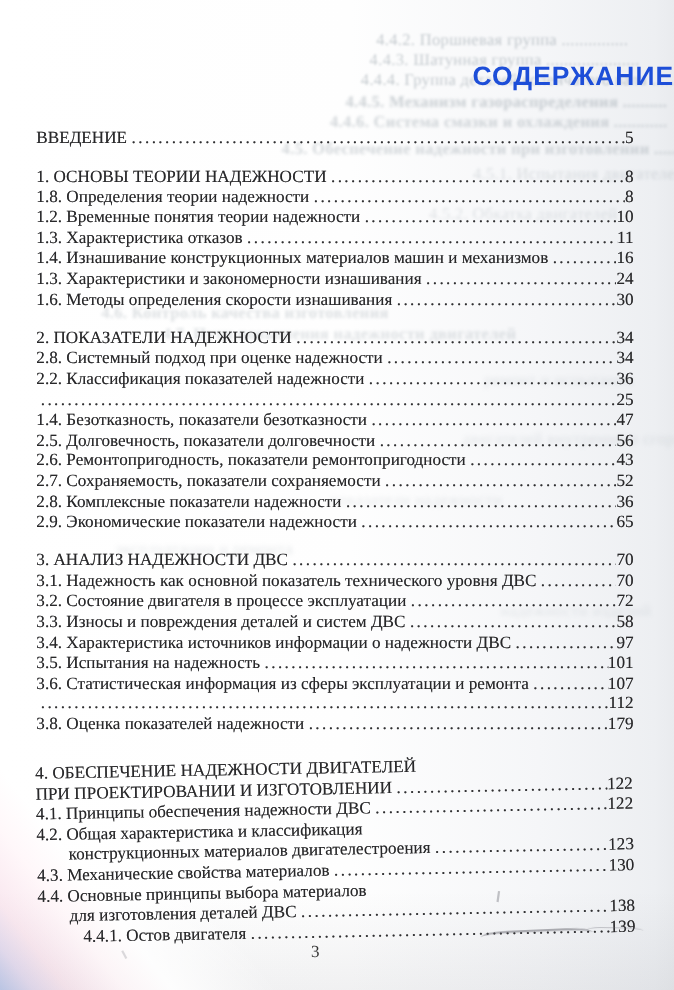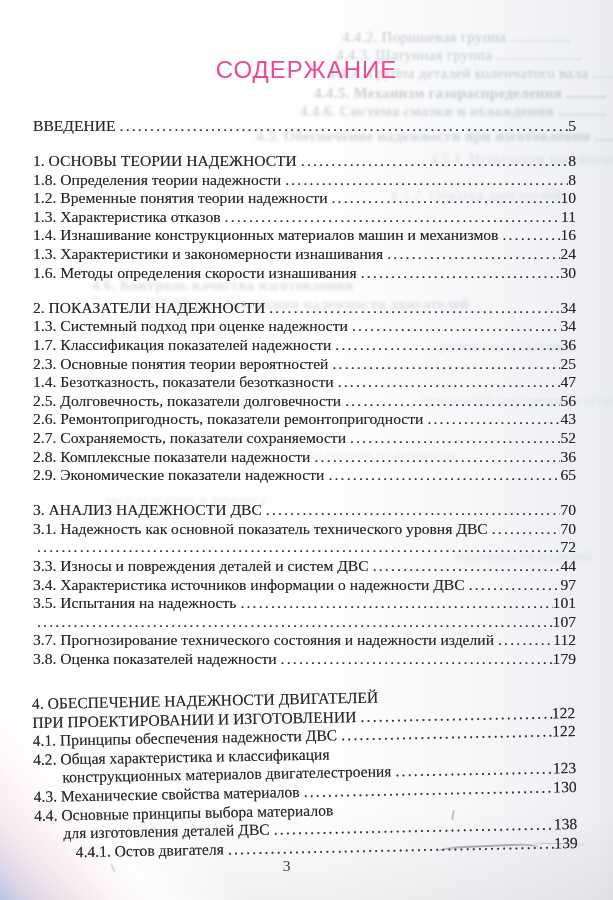--- a/index.html
+++ b/index.html
@@ -26,23 +26,23 @@
     position:absolute;left:0;top:0;width:160px;height:320px;pointer-events:none;
     background:linear-gradient(90deg, rgba(255,255,255,.9) 0%, rgba(255,255,255,0) 70%);
   }
   
   .ghost-layer{position:absolute;inset:0;pointer-events:none;}
   .ghost{
     position:absolute;white-space:nowrap;font-size:15px;color:#8f9aa2;
     opacity:.5;filter:blur(1.1px);letter-spacing:.3px;
   }
   .title{
-    position:absolute;top:56px;left:0;width:100%;margin:0;text-align:center;
-    font-family:"Liberation Sans", sans-serif;font-weight:normal;
-    font-size:24px;letter-spacing:1px;color:#ec4899;
+    position:absolute;top:56px;left:0;width:100%;margin:0;text-align:right;
+    font-family:"Liberation Sans", sans-serif;font-weight:bold;
+    font-size:24px;letter-spacing:1px;color:#1d4ed8;
   }
   .toc{
     position:absolute;top:117px;left:33px;right:37px;color:#28282a;
     text-shadow:0 0 .4px rgba(45,45,48,.55);
   }
   .section{margin-bottom:16.5px;}
   .section.tilt{transform:rotate(-1.05deg);transform-origin:100% 40%;}
   .row{display:flex;font-size:15.6px;line-height:18.6px;}
   .row .entry-text{white-space:nowrap;}
   .row .dots{
@@ -151,33 +151,32 @@
   </div>
 </div>
       <div class="section">
   <div class="row">
     <span class="entry-text">2. ПОКАЗАТЕЛИ НАДЕЖНОСТИ</span>
     <span class="dots">....................................................................................................................................................................................</span>
     <span class="pagenum">34</span>
   </div>
 
   <div class="row">
-    <span class="entry-text">1.3. Системный подход при оценке надежности</span>
+    <span class="entry-text">2.8. Системный подход при оценке надежности</span>
     <span class="dots">....................................................................................................................................................................................</span>
     <span class="pagenum">34</span>
   </div>
 
   <div class="row">
-    <span class="entry-text">1.7. Классификация показателей надежности</span>
+    <span class="entry-text">2.2. Классификация показателей надежности</span>
     <span class="dots">....................................................................................................................................................................................</span>
     <span class="pagenum">36</span>
   </div>
 
   <div class="row">
-    <span class="entry-text">2.3. Основные понятия теории вероятностей</span>
     <span class="dots">....................................................................................................................................................................................</span>
     <span class="pagenum">25</span>
   </div>
 
   <div class="row">
     <span class="entry-text">1.4. Безотказность, показатели безотказности</span>
     <span class="dots">....................................................................................................................................................................................</span>
     <span class="pagenum">47</span>
   </div>
 
@@ -218,49 +217,50 @@
     <span class="pagenum">70</span>
   </div>
 
   <div class="row">
     <span class="entry-text">3.1. Надежность как основной показатель технического уровня ДВС</span>
     <span class="dots">....................................................................................................................................................................................</span>
     <span class="pagenum">70</span>
   </div>
 
   <div class="row">
+    <span class="entry-text">3.2. Состояние двигателя в процессе эксплуатации</span>
     <span class="dots">....................................................................................................................................................................................</span>
     <span class="pagenum">72</span>
   </div>
 
   <div class="row">
     <span class="entry-text">3.3. Износы и повреждения деталей и систем ДВС</span>
     <span class="dots">....................................................................................................................................................................................</span>
-    <span class="pagenum">44</span>
+    <span class="pagenum">58</span>
   </div>
 
   <div class="row">
     <span class="entry-text">3.4. Характеристика источников информации о надежности ДВС</span>
     <span class="dots">....................................................................................................................................................................................</span>
     <span class="pagenum">97</span>
   </div>
 
   <div class="row">
     <span class="entry-text">3.5. Испытания на надежность</span>
     <span class="dots">....................................................................................................................................................................................</span>
     <span class="pagenum">101</span>
   </div>
 
   <div class="row">
+    <span class="entry-text">3.6. Статистическая информация из сферы эксплуатации и ремонта</span>
     <span class="dots">....................................................................................................................................................................................</span>
     <span class="pagenum">107</span>
   </div>
 
   <div class="row">
-    <span class="entry-text">3.7. Прогнозирование технического состояния и надежности изделий</span>
     <span class="dots">....................................................................................................................................................................................</span>
     <span class="pagenum">112</span>
   </div>
 
   <div class="row">
     <span class="entry-text">3.8. Оценка показателей надежности</span>
     <span class="dots">....................................................................................................................................................................................</span>
     <span class="pagenum">179</span>
   </div>
 </div>

